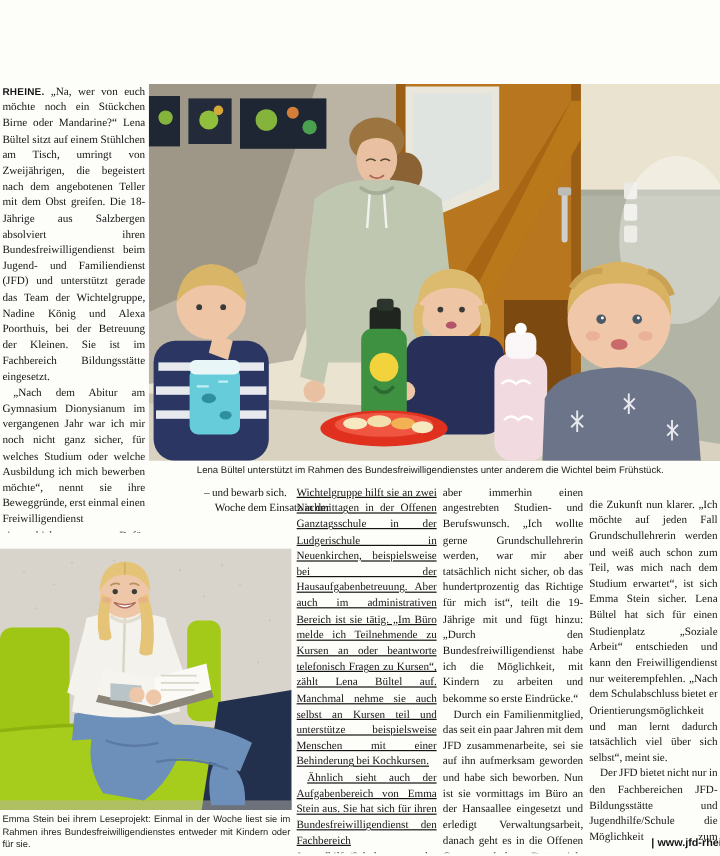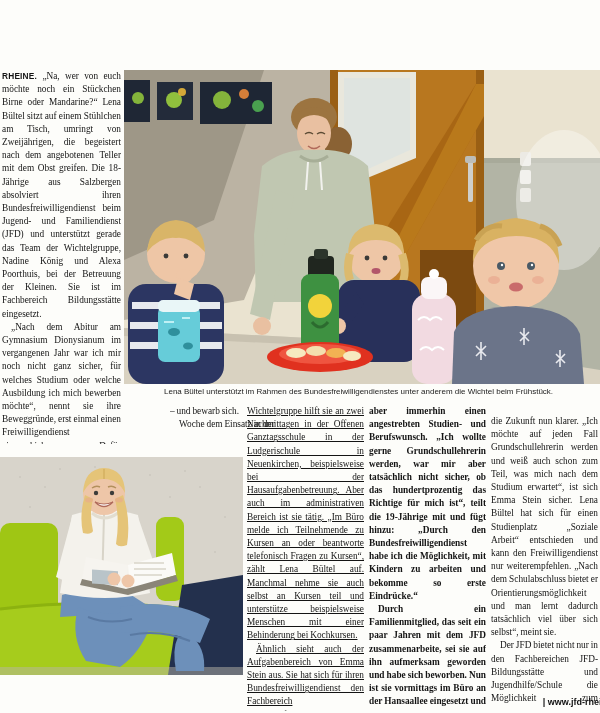--- a/index.html
+++ b/index.html
@@ -19,21 +19,21 @@
   .col {
     position:absolute; font-size:9.3px; line-height:13.2px; text-align:justify;
     hyphens:auto; -webkit-hyphens:auto; word-spacing:-0.4px; overflow:hidden;
   }
   .col p { margin:0; }
   .col p.indent { text-indent:9px; }
   .dateline { font-family:"Liberation Sans", sans-serif; font-size:8.3px; font-weight:bold; letter-spacing:0.2px; }
   #col1 { left:2px;   top:70px;  width:119px; height:374px; }
   #col2 { left:140px; top:405px; width:117px; height:48px;margin-left:30px;  }
   #col3 { left:247px; top:405px; width:117px; height:306px;text-decoration:underline; }
-  #col4 { left:369px; top:405px; width:117px; height:306px;font-weight:bold; }
+  #col4 { left:369px; top:405px; width:117px; height:306px; }
   #col5 { left:491px; top:415px; width:107px; height:288px; }
   figure { position:absolute; margin:0; padding:0; }
   #main-photo { left:124px; top:70px; width:476px; height:314px; }
   #left-photo { left:0px;   top:457px; width:243px; height:218px; }
   figure svg { display:block; }
   .cap-row {
     position:absolute; left:124px; top:387px; width:476px;
     display:flex; justify-content:space-between; align-items:flex-start;
     font-family:"Liberation Sans", sans-serif; font-size:8px; line-height:10px; color:#1c1c1c;padding-left:40px;
   }
@@ -259,14 +259,15 @@
       <polygon points="86,100 128,108 126,132 82,122" fill="#f6f4ef"></polygon>
       <polygon points="128,108 172,96 176,118 130,132" fill="#fbfaf7"></polygon>
       <polygon points="82,122 126,132 176,118 178,124 128,138 80,128" fill="#8a8578"></polygon>
       <rect x="92" y="106" width="26" height="14" fill="#b9c4c9" transform="skewY(4)"></rect>
       <path d="M134,106 h30 M134,112 h32 M134,118 h28" stroke="#d9d5c9" stroke-width="1.4"></path>
       <circle cx="114" cy="122" r="6.5" fill="#eec6a8"></circle>
       <circle cx="128" cy="124" r="6.5" fill="#eec6a8"></circle>
     </svg>
   </figure>
 
+  <figcaption class="cap-left">Emma Stein bei ihrem Leseprojekt: Einmal in der Woche liest sie im Rahmen ihres Bundesfreiwilligendienstes entweder mit Kindern oder für sie.</figcaption>
 
 </div>
 
 </body></html>

